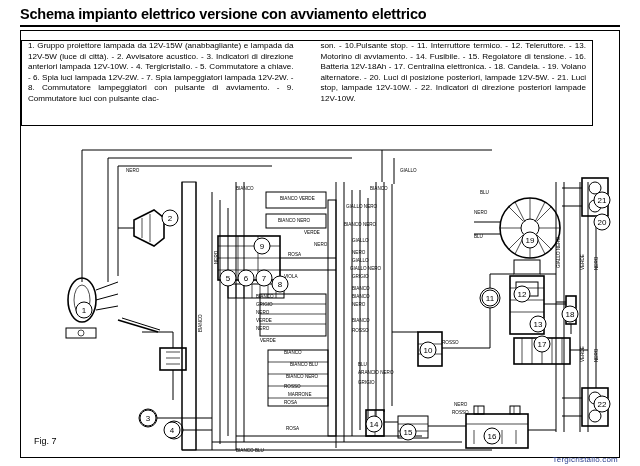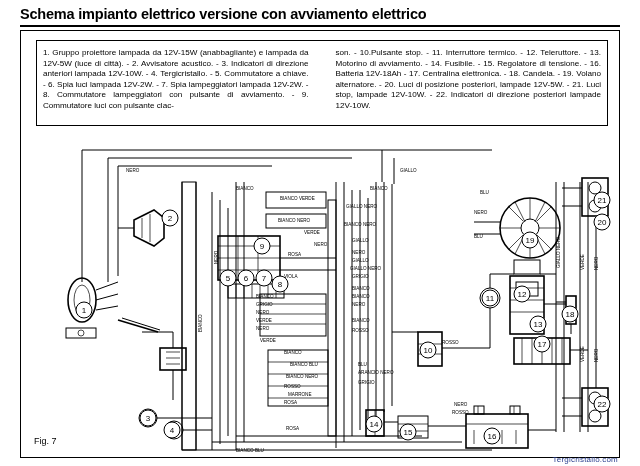--- a/index.html
+++ b/index.html
@@ -36,26 +36,26 @@
     position:absolute;
     left:20px;top:30px;
     width:600px;height:428px;
     border:1.5px solid #000;
     background:#fff;
     box-sizing:border-box;
   }
   
   .caption{
     position:absolute;
-    left:36px;top:40px;
+    left:21px;top:40px;
     width:572px;height:86px;
     border:1.2px solid #000;
     background:#fff;
     box-sizing:border-box;
-    padding:7px 6px 2px 6px;
+    padding:0 6px 2px 6px;
     display:flex;
     gap:27px;
   }
   .caption-col{
     width:50%;
     font-size:8.1px;
     line-height:1.3;
     text-align:justify;
   }
   

